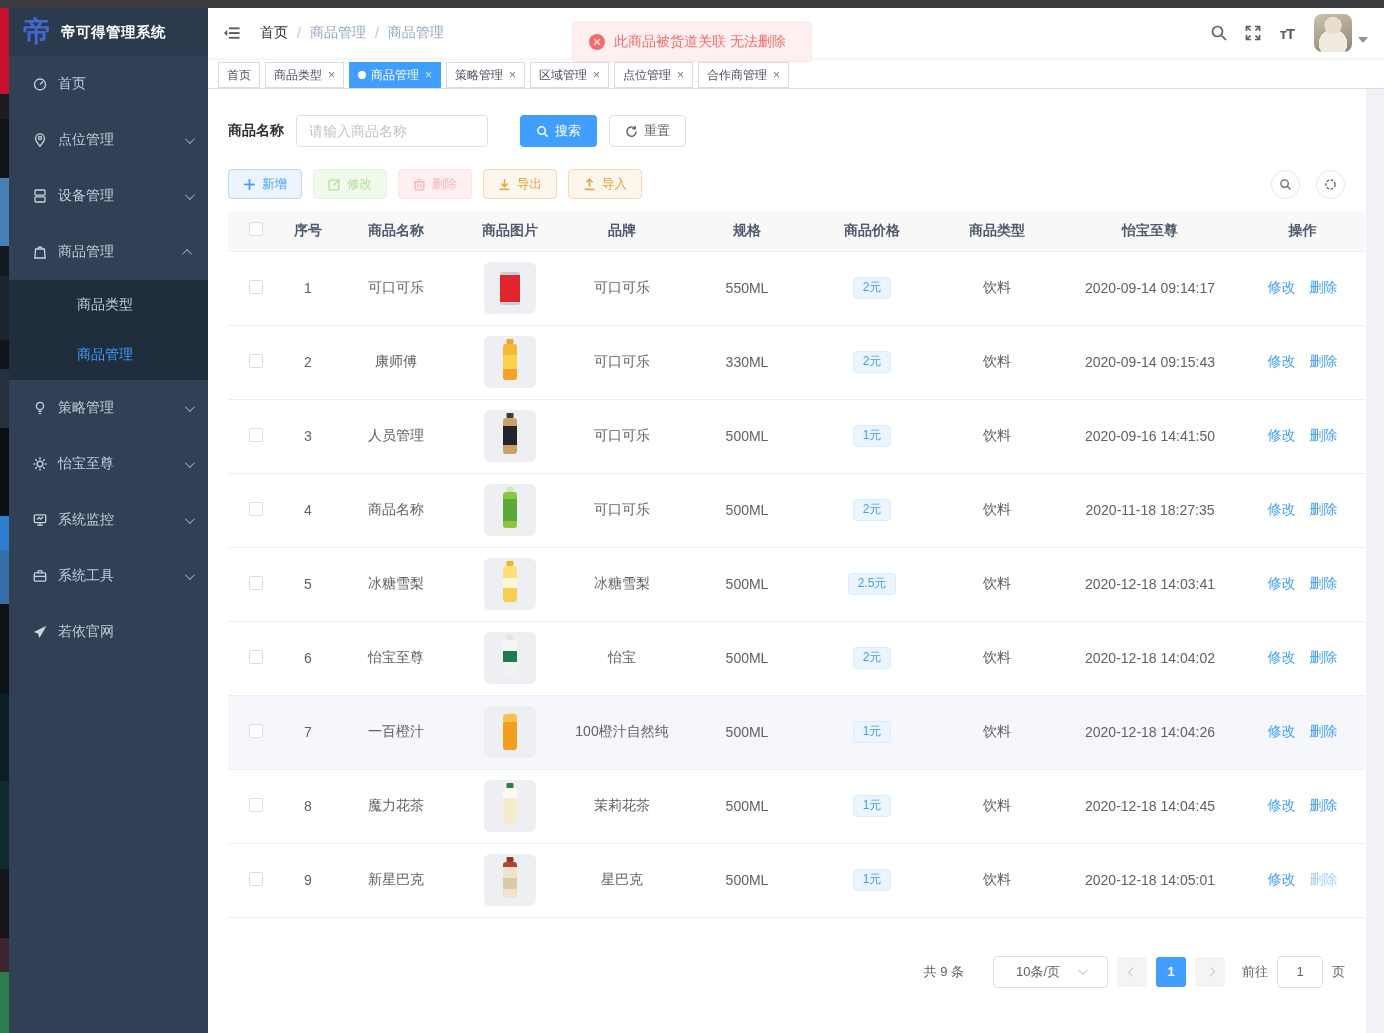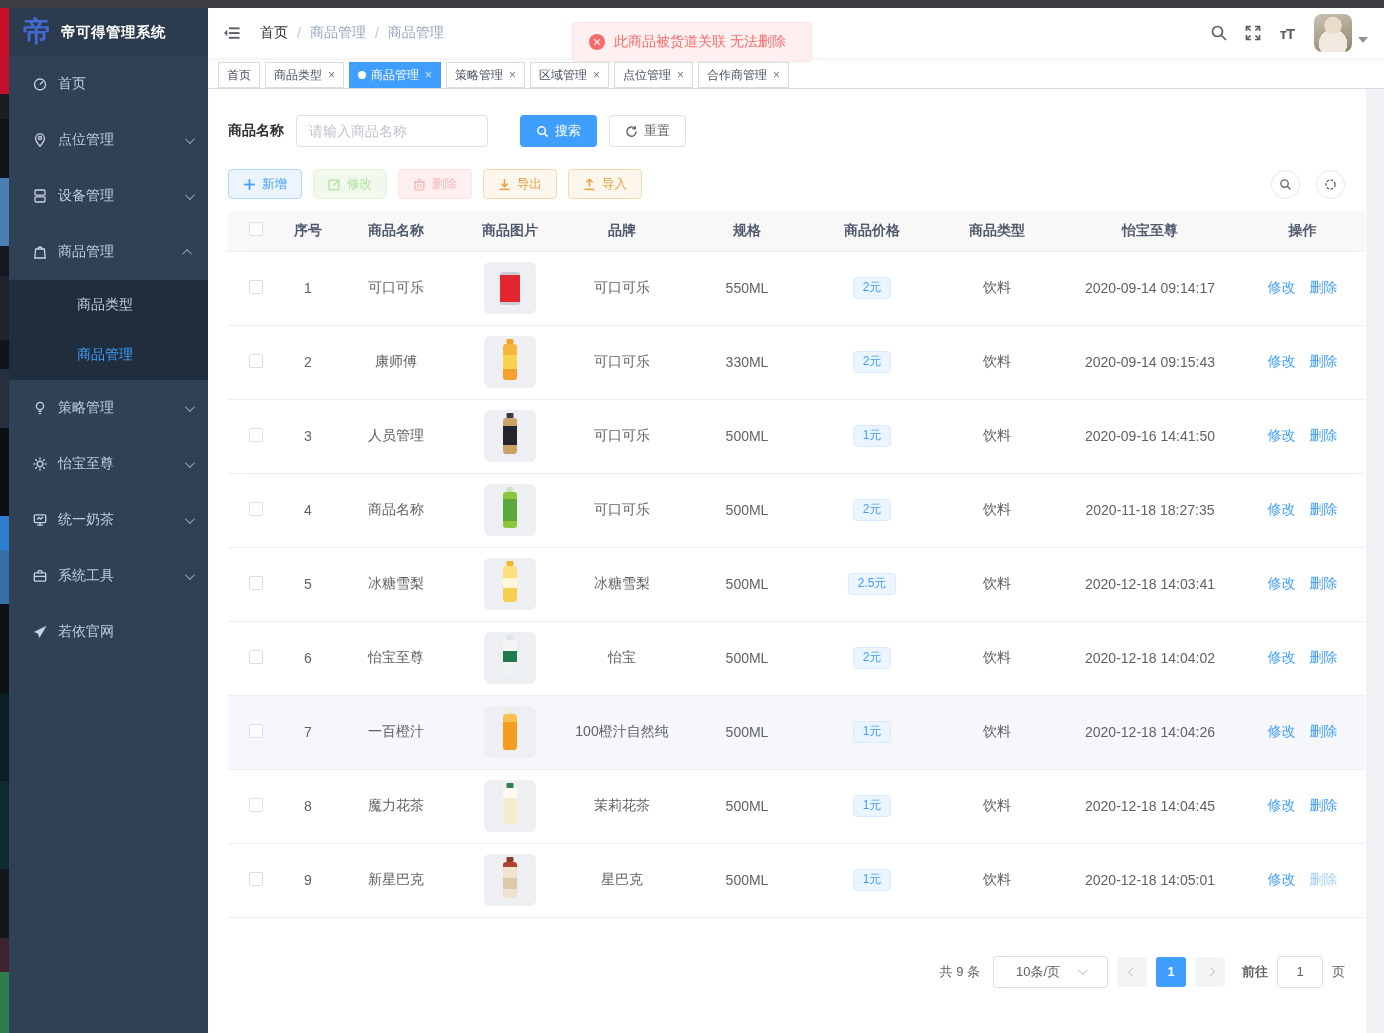--- a/index.html
+++ b/index.html
@@ -105,21 +105,21 @@
   .orange-juice-bottle { --body:linear-gradient(180deg,#f8c253 0 22%,#f59d1f 22%); --cap:#e9edda; }
   .jasmine-tea-bottle { --body:linear-gradient(180deg,#fdfbf2 0 28%,#f4eccd 28%); --cap:#2f7d4e; }
   .starbucks-bottle { --body:linear-gradient(180deg,#b0452f 0 14%,#efe3cf 14% 45%,#dcc9a8 45% 75%,#efe3cf 75%); --cap:#8c3a2a; }
   .price-tag { display:inline-block; background:#ecf5ff; border:1px solid #d9ecff; color:#409eff; font-size:12px; border-radius:4px; padding:3px 9px; line-height:1.1; }
   .op { color:#409eff; font-size:14px; cursor:pointer; text-decoration:none; }
   .op + .op { margin-left:14px; }
   .op.disabled { color:#a0cfff; cursor:not-allowed; }
 
   
   .pagination { display:flex; align-items:center; justify-content:flex-end; gap:9px; margin-top:38px; font-size:13px; color:#606266; }
-  .page-total { margin-right:4px; }
+  .page-total { margin-right:20px; }
   .page-size { width:115px; height:32px; border:1px solid #dcdfe6; border-radius:4px; display:flex; align-items:center; justify-content:center; gap:18px; cursor:pointer; background:#fff; }
   .page-size .chev { border-color:#c0c4cc; }
   .page-arrow { width:30px; height:30px; background:#f4f4f5; border-radius:3px; display:flex; align-items:center; justify-content:center; cursor:pointer; }
   .page-arrow .chev { border-color:#c0c4cc; width:6px; height:6px; }
   .chev.left { transform:rotate(135deg); }
   .chev.right { transform:rotate(-45deg); }
   .page-num { width:30px; height:30px; background:#409eff; color:#fff; border-radius:3px; display:flex; align-items:center; justify-content:center; font-weight:700; cursor:pointer; }
   .goto-input { width:46px; height:32px; border:1px solid #dcdfe6; border-radius:4px; text-align:center; font-size:13px; color:#606266; outline:none; font-family:inherit; }
 </style>
 </head>
@@ -228,21 +228,21 @@
       </div>
       <div class="menu-item">
         <span class="ico">
           <svg viewBox="0 0 16 16" fill="none" stroke="currentColor" stroke-width="1.3">
             <rect x="2.3" y="2.8" width="11.4" height="7.8" rx="1"></rect>
             <line x1="8" y1="10.6" x2="8" y2="13.2"></line>
             <line x1="5.3" y1="13.2" x2="10.7" y2="13.2"></line>
             <path d="M5 7.5l2-1.8 1.7 1.4 2.3-2.3"></path>
           </svg>
         </span>
-        <span class="lbl">统一奶茶</span>
+        <span class="lbl">系统监控</span>
         <span class="chev down"></span>
       </div>
       <div class="menu-item">
         <span class="ico">
           <svg viewBox="0 0 16 16" fill="none" stroke="currentColor" stroke-width="1.3">
             <rect x="2.3" y="4.8" width="11.4" height="8.4" rx="1"></rect>
             <path d="M6 4.8V3.6a1 1 0 0 1 1-1h2a1 1 0 0 1 1 1v1.2"></path>
             <line x1="2.3" y1="8.4" x2="13.7" y2="8.4"></line>
           </svg>
         </span>
@@ -572,21 +572,21 @@
         <span>10条/页</span>
         <span class="chev down"></span>
       </span>
       <span class="page-arrow">
           <span class="chev left"></span>
         </span>
       <span class="page-num">1</span>
       <span class="page-arrow">
           <span class="chev right"></span>
         </span>
-      <span style="margin-left:8px;font-weight:bold;">前往</span>
+      <span style="margin-left:8px;">前往</span>
       <input class="goto-input" value="1" style="">
       <span>页</span>
     </div>
   </div>
 </div>
 
 <div class="toast">
   <span class="toast-ico">✕</span>
   <span class="toast-msg">此商品被货道关联 无法删除</span>
 </div>

